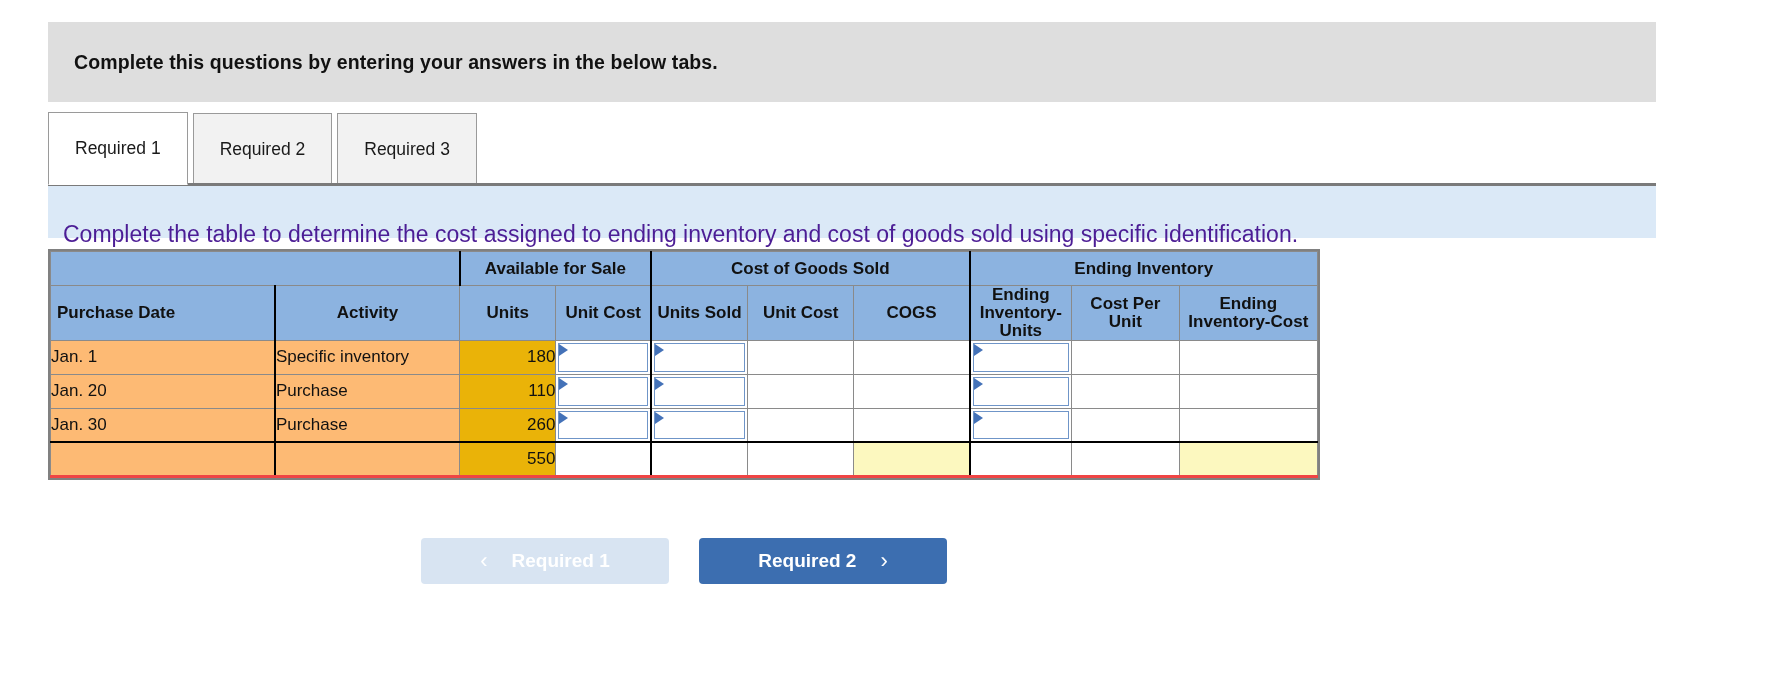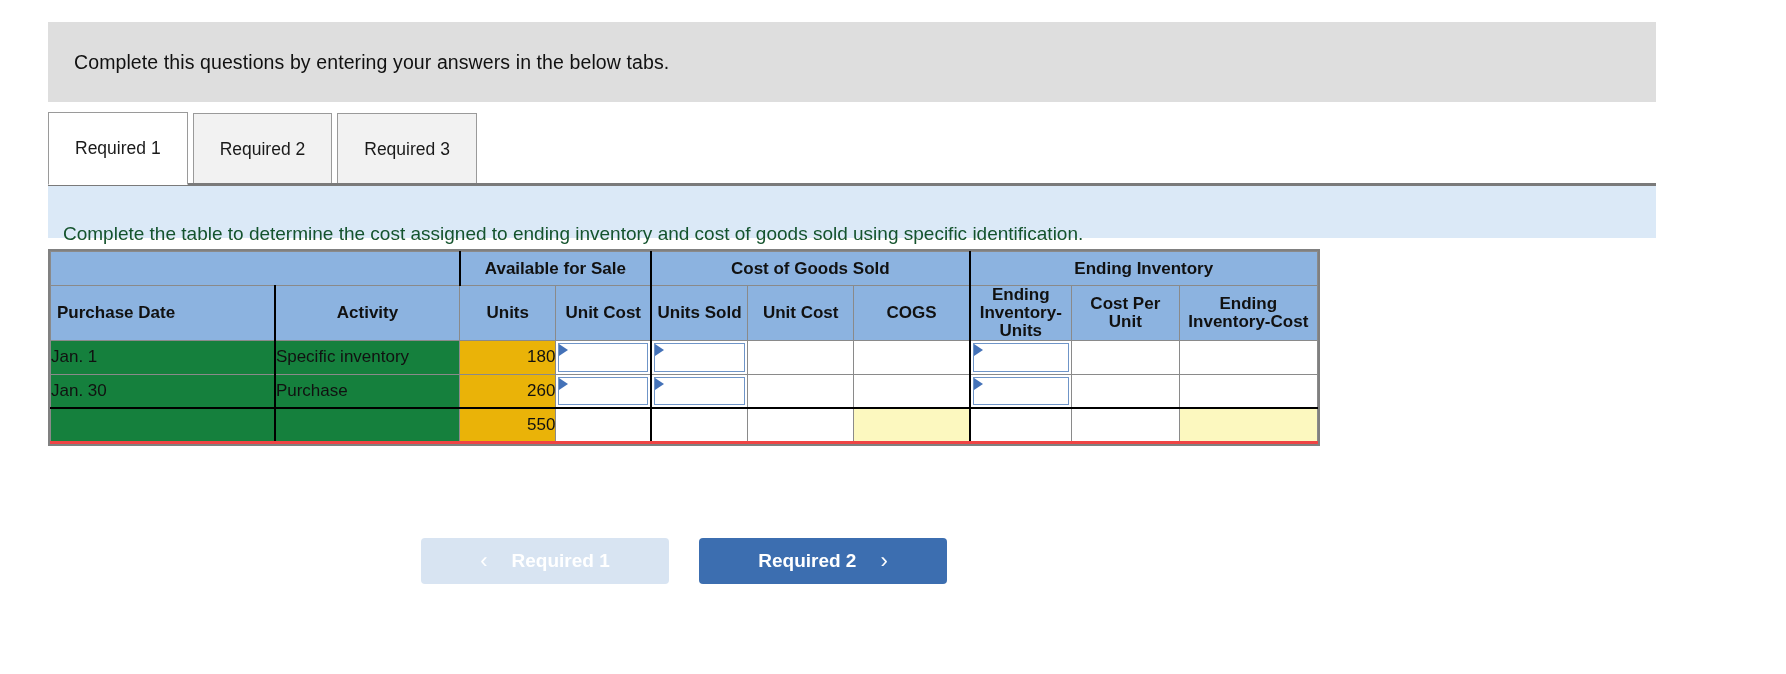--- a/index.html
+++ b/index.html
@@ -21,21 +21,21 @@
     position: absolute;
     left: 48px; top: 22px;
     width: 1608px; height: 80px;
     background: #dedede;
     display: flex;
     align-items: center;
   }
   .prompt-text {
     margin-left: 26px;
     font-size: 19.5px;
-    font-weight: normal;
+    font-weight: bold;
     color: #111111;
     letter-spacing: .1px;
   }
 
   
   .tabstrip {
     position: absolute;
     left: 48px; top: 112px;
     width: 1608px; height: 73px;
     display: flex;
@@ -73,22 +73,22 @@
   .sub-bar {
     position: absolute;
     left: 48px; top: 186px;
     width: 1608px; height: 52px;
     background: #dbe9f7;
     display: flex;
     align-items: center;
   }
   .sub-text {
     margin-left: 15px;
-    font-size: 19px;
-    color: #14532d;
+    font-size: 23px;
+    color: #4c1d95;
     margin-top: 44px;
   }
 
   
   .sheet {
     position: absolute;
     left: 48px; top: 249px;
     width: 1272px;
     border: 2px solid #808080;
     background: #ffffff;
@@ -122,21 +122,21 @@
     font-weight: bold;
     text-align: center;
     line-height: 1.05;
     margin-left: 8px;
   }
   th.grp { height: 30px; font-size: 17.5px; }
   th.col { height: 62px; vertical-align: middle; padding: 0 3px; }
   th.col.left { text-align: left; padding-left: 6px; }
   .thick-l { border-left: 2px solid #000000 !important; }
 
-  td.txt { padding-left: 6px; text-align: left; background:#15803d; }
+  td.txt { padding-left: 6px; text-align: left; background:#fdba74; }
   td.num { padding-right: 8px; text-align: right; background:#eab308; }
   td.blank { background: #ffffff; }
 
   
   td.inputcell {
     background: #ffffff;
     position: relative;
   }
   .inputbox {
     position: absolute;
@@ -259,20 +259,38 @@
           </td>
           <td class="blank"></td>
           <td class="blank"></td>
           <td class="inputcell thick-l">
             <div class="inputbox"></div>
           </td>
           <td class="blank"></td>
           <td class="blank"></td>
         </tr>
 
+        <tr>
+          <td class="txt">Jan. 20</td>
+          <td class="txt thick-l">Purchase</td>
+          <td class="num">110</td>
+          <td class="inputcell">
+            <div class="inputbox"></div>
+          </td>
+          <td class="inputcell thick-l">
+            <div class="inputbox"></div>
+          </td>
+          <td class="blank"></td>
+          <td class="blank"></td>
+          <td class="inputcell thick-l">
+            <div class="inputbox"></div>
+          </td>
+          <td class="blank"></td>
+          <td class="blank"></td>
+        </tr>
 
         <tr>
           <td class="txt">Jan. 30</td>
           <td class="txt thick-l">Purchase</td>
           <td class="num">260</td>
           <td class="inputcell">
             <div class="inputbox"></div>
           </td>
           <td class="inputcell thick-l">
             <div class="inputbox"></div>

